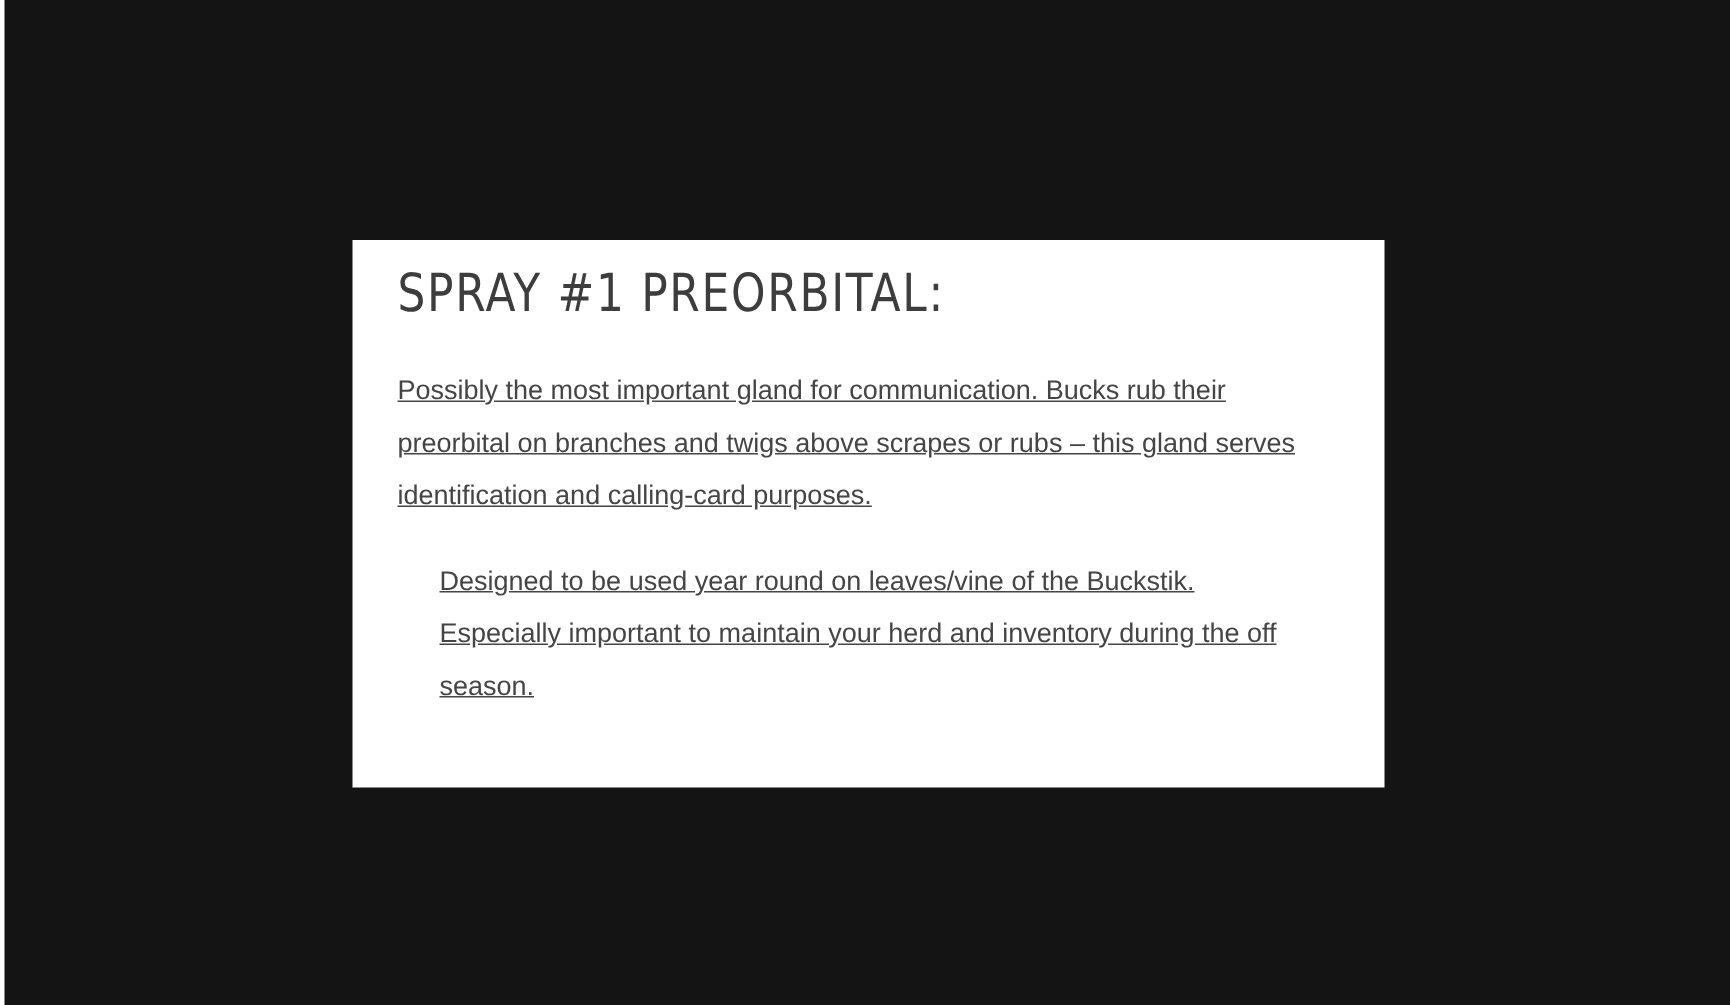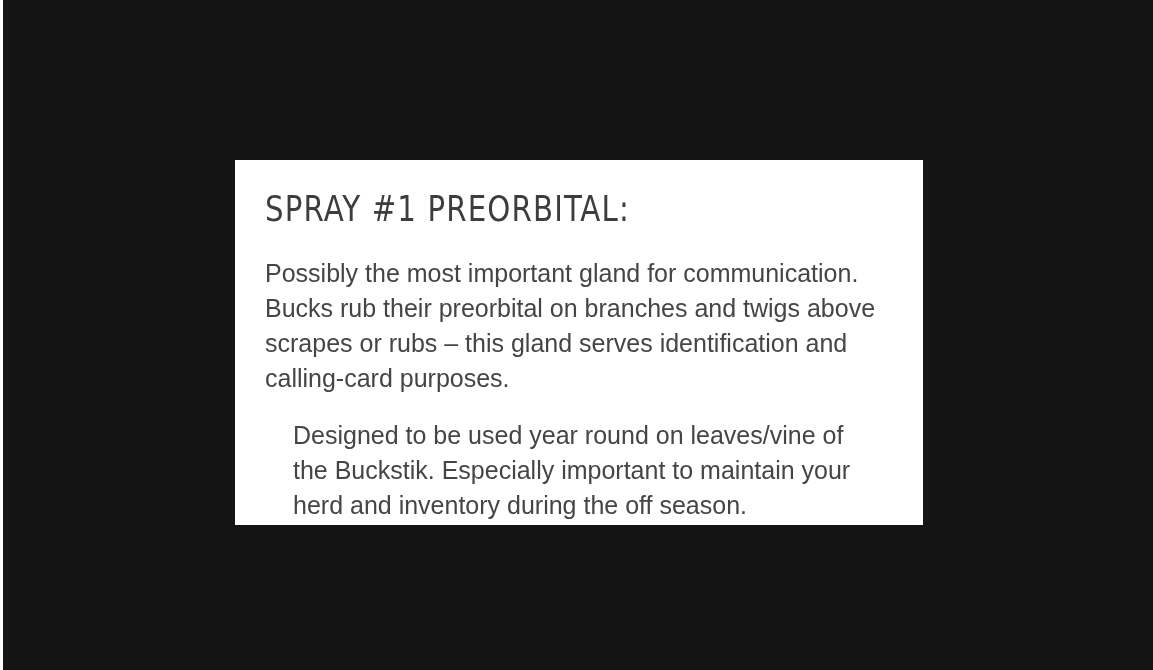--- a/index.html
+++ b/index.html
@@ -28,40 +28,41 @@
     background: #ffffff;
   }
   .card {
     position: absolute;
     left: 235px;
     top: 160px;
     width: 688px;
     height: 365px;
     background: #ffffff;
     box-sizing: border-box;
-    padding: 28px 44px 0 30px;
+    padding: 15px 44px 0 30px;
   }
   .card-title {
     font-family: "DejaVu Sans Condensed", "Liberation Sans", sans-serif;
     font-size: 35px;
     line-height: 42px;
     letter-spacing: 1.2px;
     font-weight: 500;
     color: #3d3d3d;
     margin: 0 0 26px 0;
     text-transform: uppercase;
     transform: scaleX(0.93);
     transform-origin: left center;
   }
   .card-paragraph {
-    font-size: 25px;
+    font-size: 18px;
     line-height: 35px;
     color: #454545;
     margin: 0 0 22px 0;
     max-width: 620px;
+    text-decoration: underline;
   }
   .card-paragraph:last-child {
     margin-bottom: 0;
     margin-left: 28px;
   }
 </style>
 </head>
 <body>
 
 <div class="page">

